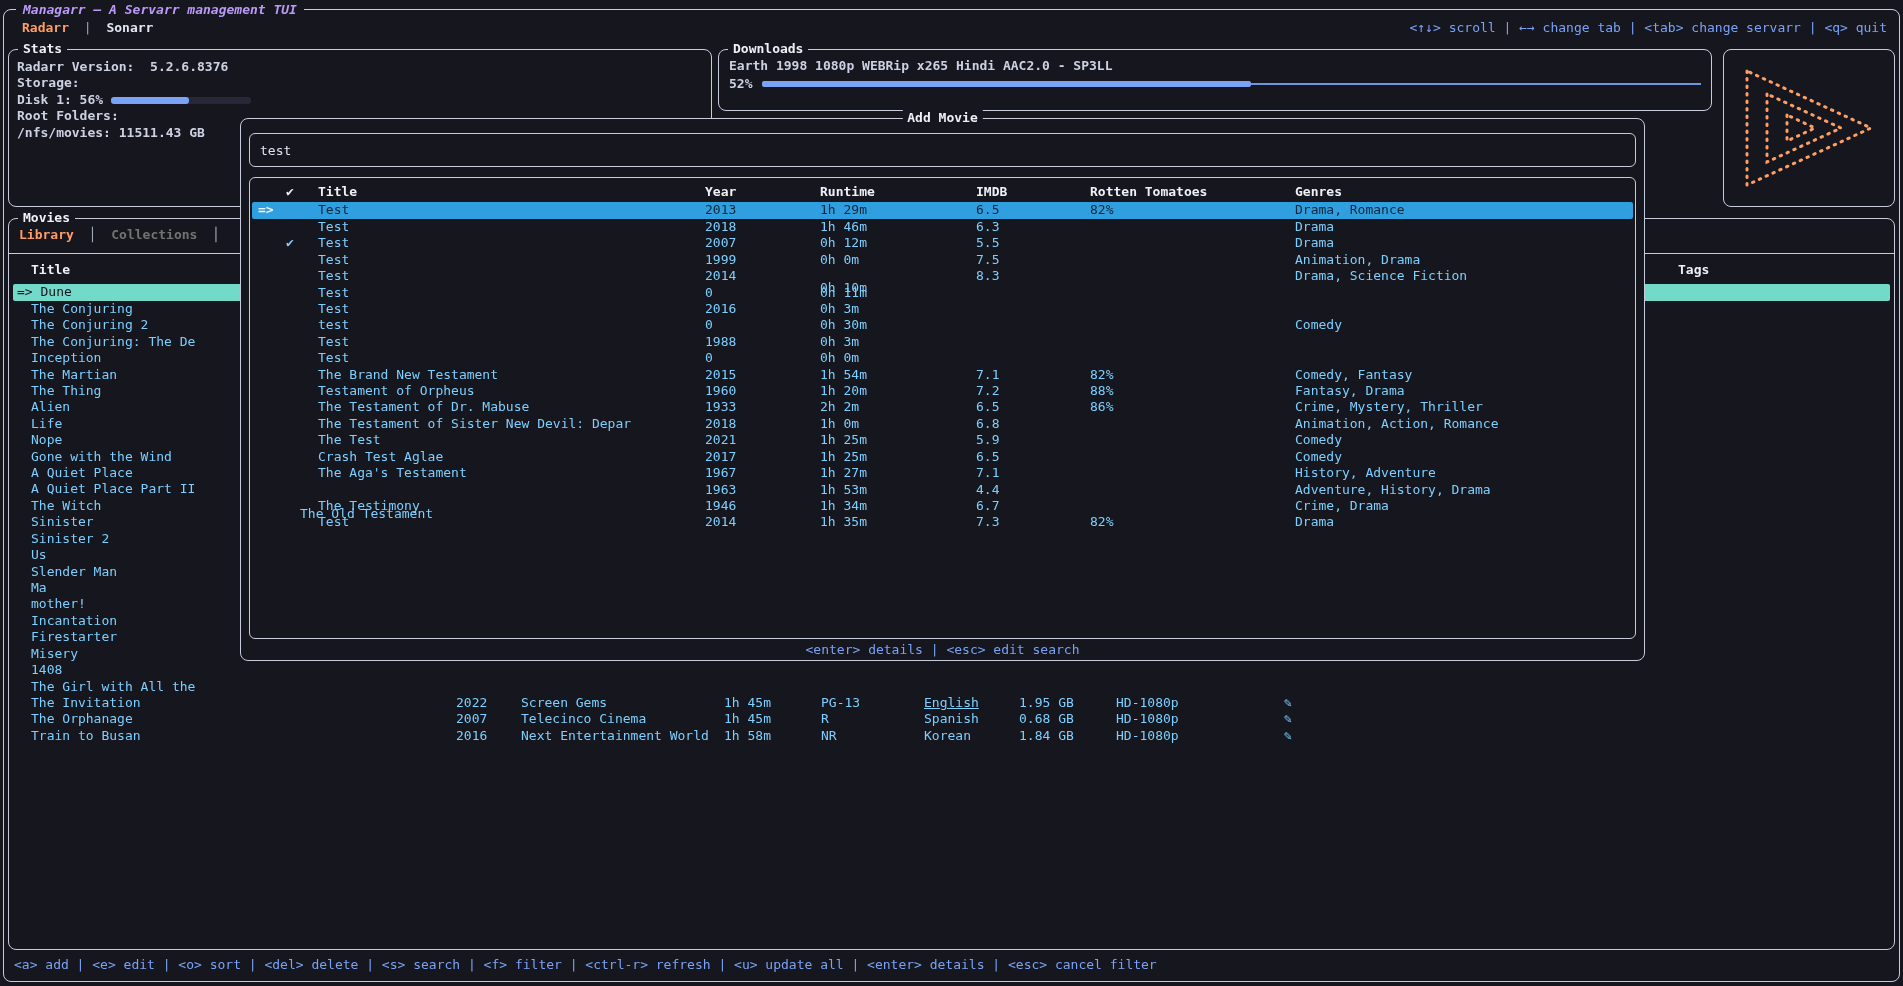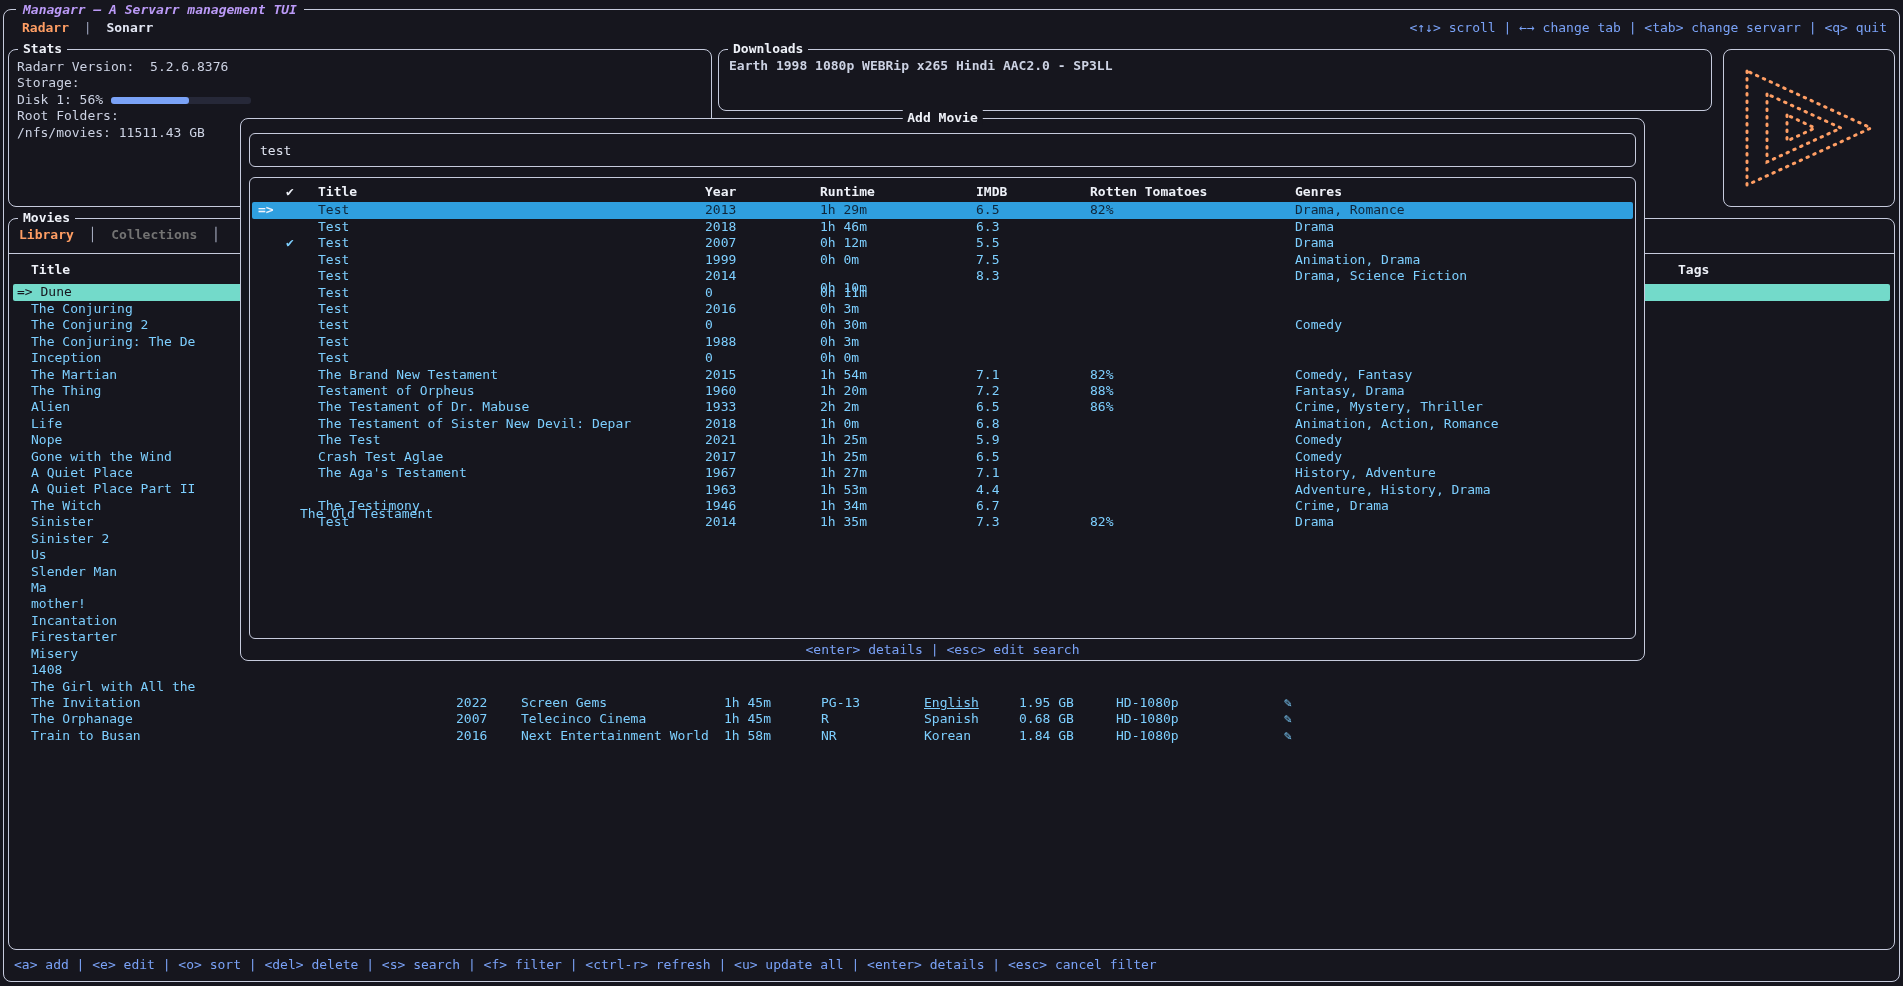--- a/index.html
+++ b/index.html
@@ -18,21 +18,21 @@
   .tab{color:#e2e6f3;cursor:pointer}
   .tab.active{color:var(--accent-orange,#ff9e64)}
   .tabsep{color:#9aa0b8;margin:0 7px;font-weight:normal}
   .tophelp{position:absolute;right:16px;top:20px;color:var(--help-blue,#7aa2f7);white-space:pre;z-index:2}
 
   .panel{position:absolute;border:1px solid var(--panel-border,#c6cbdd);border-radius:8px}
   .ptitle{position:absolute;top:-9px;left:9px;background:var(--background,#16161e);
     padding:0 5px;font-weight:bold;color:var(--header-white,#eef1f8);white-space:pre}
 
   .stats-panel{left:8px;top:49px;width:704px;height:158px;z-index:0}
-  .sline{margin-left:8px;line-height:16.4px;font-weight:400;white-space:pre}
+  .sline{margin-left:8px;line-height:16.4px;font-weight:700;white-space:pre}
   .sline.first{margin-top:9px}
   .disk{display:flex;align-items:center;gap:8px}
   .gauge{position:relative;width:140px;height:7px;background:#262838;border-radius:3px;display:inline-block}
   .gfill{position:absolute;left:0;top:0;height:100%;background:var(--gauge-blue,#7aa2f7);border-radius:3px;display:block}
 
   .dl-panel{left:718px;top:49px;width:994px;height:62px}
   .dl-title{margin:8px 0 0 10px;font-weight:600;white-space:pre}
   .dl-row{display:flex;align-items:center;gap:10px;margin:3px 10px 0 10px}
   .dl-pct{font-weight:600}
   .dl-track{position:relative;flex:1;height:8px}
@@ -95,20 +95,27 @@
       <span>Disk 1: 56%</span>
       <span class="gauge"><span class="gfill" style="width: 56%;"></span></span>
     </div>
     <div class="sline">Root Folders:</div>
     <div class="sline">/nfs/movies: 11511.43 GB</div>
   </div>
 
   <div class="panel dl-panel">
     <span class="ptitle">Downloads</span>
     <div class="dl-title">Earth 1998 1080p WEBRip x265 Hindi AAC2.0 - SP3LL</div>
+    <div class="dl-row">
+      <span class="dl-pct">52%</span>
+      <span class="dl-track">
+        <span class="dl-line"></span>
+        <span class="dl-fill" style="width: 52%;"></span>
+      </span>
+    </div>
   </div>
 
   <div class="panel logo-panel">
     <svg width="138" height="124" viewBox="0 0 138 124">
       <polygon class="logo-tri" points="7,5 7,119 131,62"></polygon>
       <polygon class="logo-tri" points="27,28 27,96 101,62"></polygon>
       <polygon class="logo-tri" points="47,49 47,75 75,62"></polygon>
     </svg>
   </div>
 

